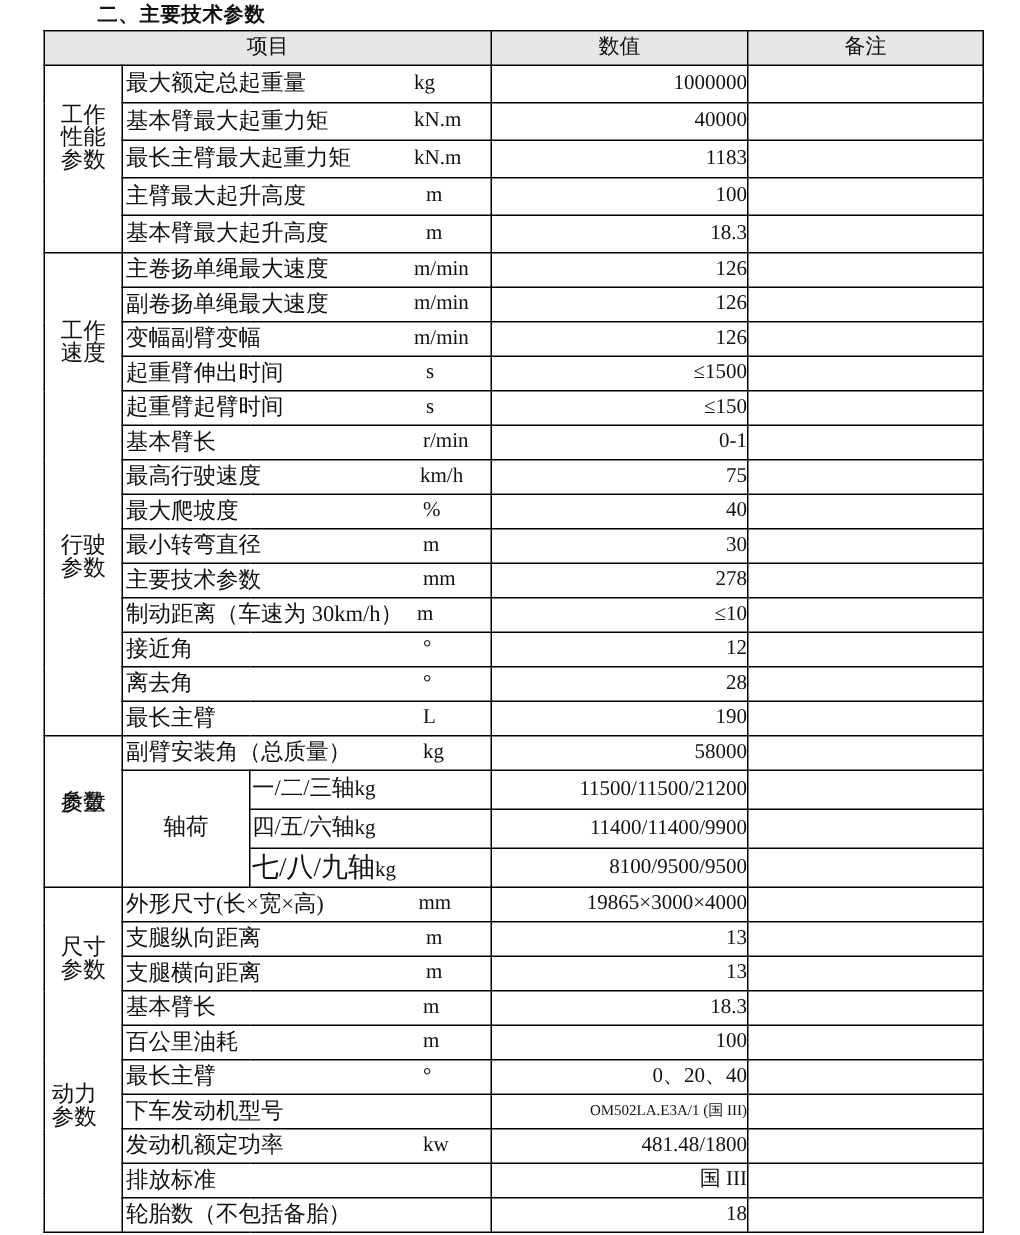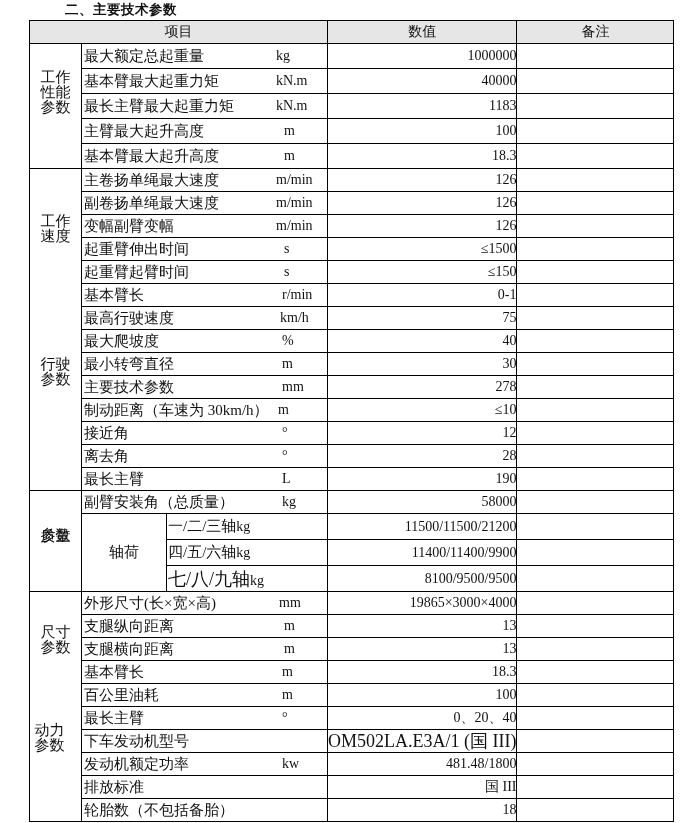--- a/index.html
+++ b/index.html
@@ -207,21 +207,21 @@
     <td class="value">100</td>
     <td class="note"></td>
   </tr>
   <tr class="r23">
     <td class="label" colspan="2"><span class="name">最长主臂</span><span class="unit" style="left:200px">°</span></td>
     <td class="value">0、20、40</td>
     <td class="note"></td>
   </tr>
   <tr class="r23">
     <td class="label" colspan="2"><span class="name">下车发动机型号</span><span class="unit" style="left:200px"></span></td>
-    <td class="value" style="font-size:18px">OM502LA.E3A/1 (国 III)</td>
+    <td class="value" style="font-size:10px">OM502LA.E3A/1 (国 III)</td>
     <td class="note"></td>
   </tr>
   <tr class="r23">
     <td class="label" colspan="2"><span class="name">发动机额定功率</span><span class="unit" style="left:200px">kw</span></td>
     <td class="value">481.48/1800</td>
     <td class="note"></td>
   </tr>
   <tr class="r23">
     <td class="label" colspan="2"><span class="name">排放标准</span><span class="unit" style="left:200px"></span></td>
     <td class="value">国 III</td>

